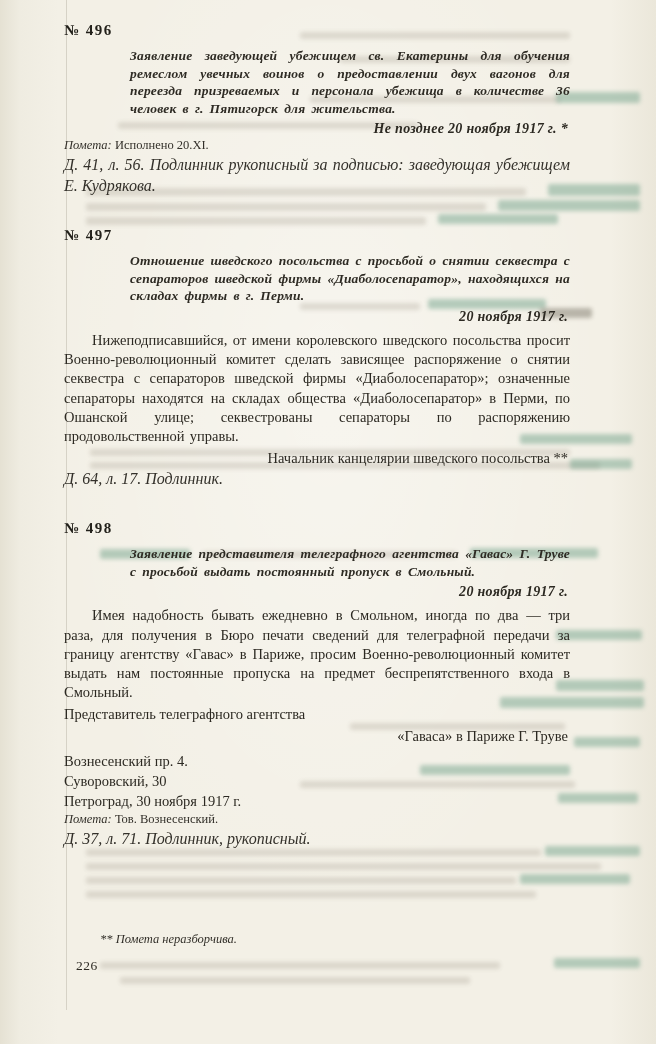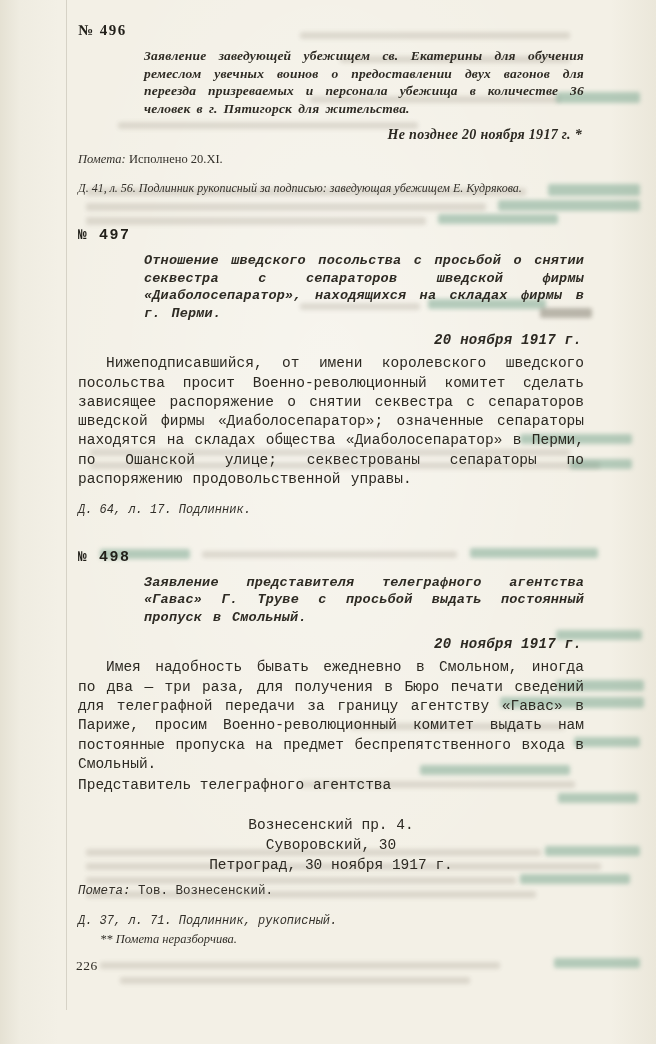--- a/index.html
+++ b/index.html
@@ -14,36 +14,36 @@
     background-color:#f2efe5;
     font-family: "Liberation Serif", "DejaVu Serif", serif;
     color:#2c2922;
     overflow:hidden;
   }
   .gutter-line {
     position:absolute; left:66px; top:0; height:1010px; width:1px;
     background:rgba(115,106,88,.22);
   }
   .content {
-    position:absolute; left:78px; top:22px; width:506px;
+    position:absolute; left:64px; top:22px; width:506px;
   }
   .doc { }
-  .doc + .doc { margin-top:30px;font-family:Liberation Mono, monospace; }
+  .doc + .doc { margin-top:30px; }
   .doc-number {
     font-weight:bold; font-size:15px; letter-spacing:1.5px; color:#211f19;
   }
   .abstract {
     margin:8px 0 0 66px;
     font-weight:bold; font-style:italic;
     font-size:13.5px; line-height:1.3;
     text-align:justify; word-spacing:2.5px; letter-spacing:.2px;
     color:#2e2b24;
   }
   .date-line {
-    margin-top:10px;
+    margin-top:4px;
     text-align:right;
     font-weight:bold; font-style:italic;
     font-size:14px; letter-spacing:.3px;
     padding-right:2px;
   }
   .body-par {
     margin-top:6px;
     font-size:14.5px; line-height:1.33;
     text-align:justify; text-indent:28px;
     word-spacing:1.5px;
@@ -52,33 +52,33 @@
     margin-top:4px;
     text-align:right;
     font-size:14.5px;
     padding-right:2px;
   }
   .sig-left {
     margin-top:2px;
     font-size:14.5px; line-height:1.33;
   }
   .meta {
-    margin-top:8px;
+    margin-top:0;
     font-size:12.5px; line-height:1.3; color:#33302a;
   }
   .meta .label { font-style:italic; }
   .source {
-    margin-top:14px;
+    margin-top:2px;
     font-style:italic;
-    font-size:12px; line-height:1.3; color:#33302a;
+    font-size:16px; line-height:1.3; color:#33302a;
     text-align:justify;
   }
   .addr {
-    margin-top:20px;
-    font-size:14.5px; line-height:1.38;text-align:center;
+    margin-top:6px;
+    font-size:14.5px; line-height:1.38;
   }
   .footnotes {
     position:absolute; left:100px; bottom:96px;
     font-size:12.5px; font-style:italic; line-height:1.4; color:#33302a;
   }
   .pagenum {
     position:absolute; left:76px; bottom:70px;
     font-size:13.5px; letter-spacing:.5px; color:#2c2922;
   }
   
@@ -148,29 +148,31 @@
         <span>Исполнено 20.XI.</span>
       </div>
       <div class="source">Д. 41, л. 56. Подлинник рукописный за подписью: заведующая убежищем Е. Кудрякова.</div>
     </div>
 
     <div class="doc">
       <div class="doc-number">№ 497</div>
       <div class="abstract">Отношение шведского посольства с просьбой о снятии секвестра с сепараторов шведской фирмы «Диаболосепаратор», находящихся на складах фирмы в г. Перми.</div>
       <div class="date-line">20 ноября 1917 г.</div>
       <div class="body-par">Нижеподписавшийся, от имени королевского шведского посольства просит Военно-революционный комитет сделать зависящее распоряжение о снятии секвестра с сепараторов шведской фирмы «Диаболосепаратор»; означенные сепараторы находятся на складах общества «Диаболосепаратор» в Перми, по Ошанской улице; секвестрованы сепараторы по распоряжению продовольственной управы.</div>
+      <div class="sig-right">Начальник канцелярии шведского посольства **</div>
       <div class="source">Д. 64, л. 17. Подлинник.</div>
     </div>
 
     <div class="doc">
       <div class="doc-number">№ 498</div>
       <div class="abstract">Заявление представителя телеграфного агентства «Гавас» Г. Труве с просьбой выдать постоянный пропуск в Смольный.</div>
       <div class="date-line">20 ноября 1917 г.</div>
       <div class="body-par">Имея надобность бывать ежедневно в Смольном, иногда по два — три раза, для получения в Бюро печати сведений для телеграфной передачи за границу агентству «Гавас» в Париже, просим Военно-революционный комитет выдать нам постоянные пропуска на предмет беспрепятственного входа в Смольный.</div>
       <div class="sig-left">Представитель телеграфного агентства</div>
+      <div class="sig-right">«Гаваса» в Париже Г. Труве</div>
       <div class="addr">
         <div>Вознесенский пр. 4.</div>
         <div>Суворовский, 30</div>
         <div>Петроград, 30 ноября 1917 г.</div>
       </div>
       <div class="meta">
         <span class="label">Помета:</span>
         <span>Тов. Вознесенский.</span>
       </div>
       <div class="source">Д. 37, л. 71. Подлинник, рукописный.</div>

